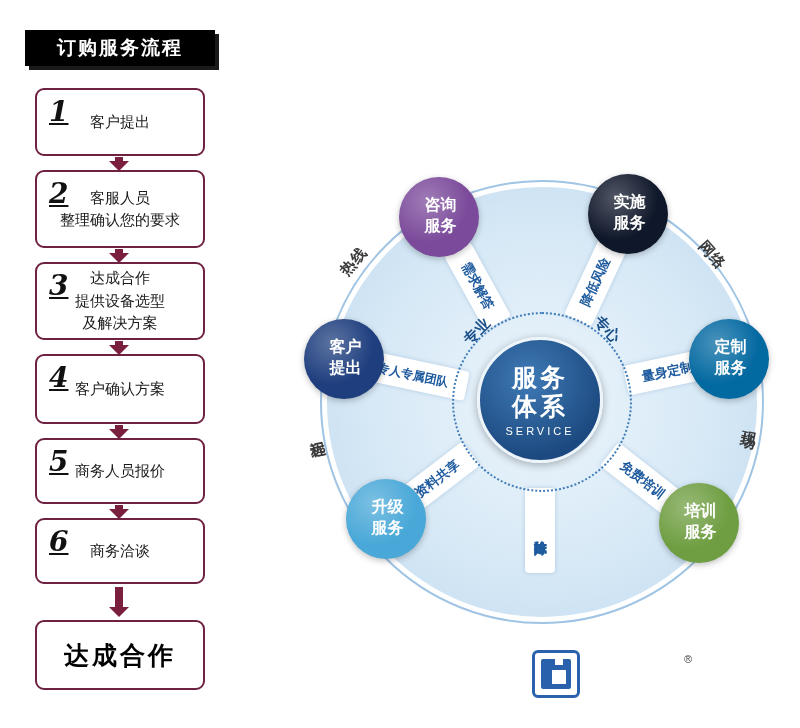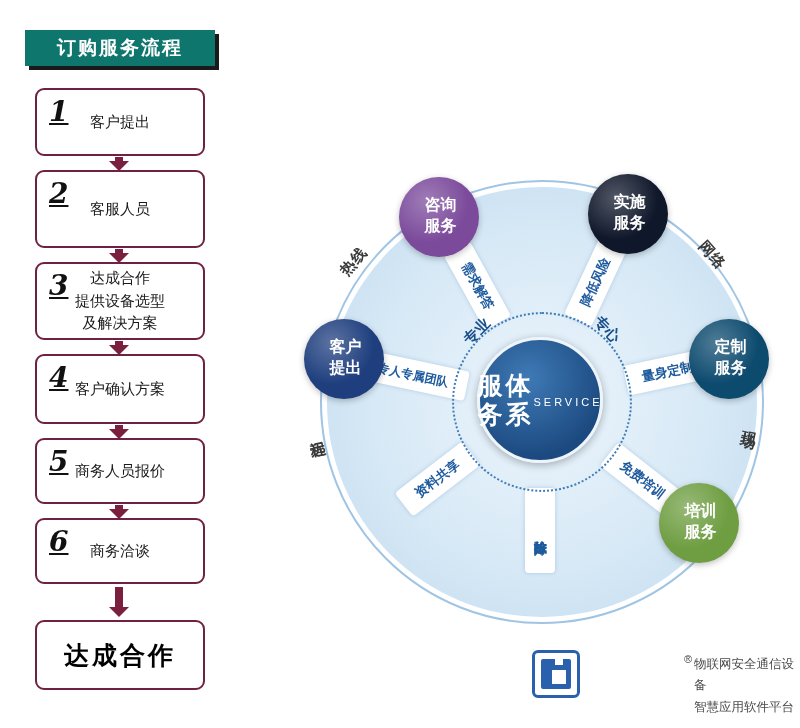--- a/index.html
+++ b/index.html
@@ -2,21 +2,21 @@
 <html><head>
 <meta charset="utf-8">
 <style>
   html,body{margin:0;padding:0;}
   body{width:800px;height:728px;position:relative;overflow:hidden;background:#ffffff;
        font-family:"Liberation Sans",sans-serif;}
   #canvas{position:absolute;inset:0;}
 
   
   .flow-title{position:absolute;left:25px;top:30px;width:190px;height:36px;
-    background:#0f766e;color:#fff;font-size:19px;font-weight:bold;letter-spacing:2px;
+    background:#000000;color:#fff;font-size:19px;font-weight:bold;letter-spacing:2px;
     display:flex;align-items:center;justify-content:center;
     box-shadow:4px 4px 0 #1a1a1a;}
   .step{position:absolute;left:35px;width:170px;background:#fff;border:2px solid #6e2140;
     border-radius:9px;box-sizing:border-box;display:flex;flex-direction:column;
     justify-content:center;align-items:center;text-align:center;
     font-size:15px;line-height:1.5;color:#1a1a1a;}
   .step .num{position:absolute;top:1px;left:12px;font-family:"DejaVu Serif",serif;
     font-style:italic;font-weight:bold;font-size:28px;text-decoration:underline;color:#111;}
   .s1{top:88px;height:68px;}
   .s2{top:170px;height:78px;}
@@ -48,21 +48,21 @@
     font-size:13px;white-space:nowrap;box-shadow:0 0 4px rgba(120,160,200,0.45);}
   .spoke-long{width:110px;font-size:12px;}
   .spoke-v{width:30px;height:85px;writing-mode:vertical-rl;text-orientation:upright;}
   .dotted-ring{position:absolute;left:452px;top:312px;width:176px;height:176px;
     border:2px dotted #3f7cb8;border-radius:50%;z-index:3;}
   .ring-word{position:absolute;z-index:3;color:#1b4f8a;font-size:15px;font-weight:bold;
     white-space:nowrap;}
   .hub{position:absolute;left:477px;top:337px;width:126px;height:126px;border-radius:50%;
     background:radial-gradient(circle at 40% 32%,#3f7ab6,#1c4a80 72%);
     border:3px solid #edf5fb;box-sizing:border-box;z-index:4;
-    display:flex;flex-direction:row;align-items:center;justify-content:center;
+    display:flex;flex-direction:column;align-items:center;justify-content:center;
     color:#fff;box-shadow:0 2px 8px rgba(0,0,0,0.3);}
   .hub .t{font-size:25px;font-weight:bold;letter-spacing:3px;line-height:1.15;}
   .hub .sub{font-size:11px;letter-spacing:3px;margin-top:4px;}
   .sat{position:absolute;width:80px;height:80px;border-radius:50%;z-index:5;
     display:flex;align-items:center;justify-content:center;color:#fff;font-weight:bold;
     font-size:16px;line-height:1.3;text-align:right;
     box-shadow:0 2px 6px rgba(0,0,0,0.25);font-family:Liberation Mono, monospace;}
   .sat::before{content:"";position:absolute;inset:0;border-radius:50%;
     background:radial-gradient(circle at 35% 30%,rgba(255,255,255,0.28),rgba(255,255,255,0) 55%);}
   .sat span{display:block;width:2.2em;position:relative;}
@@ -90,20 +90,21 @@
     <div>客户提出</div>
   </div>
   <div class="farrow a1">
       <div class="shaft"></div>
       <div class="head"></div>
     </div>
 
   <div class="step s2">
     <span class="num">2</span>
     <div>客服人员</div>
+    <div>整理确认您的要求</div>
   </div>
   <div class="farrow a2">
       <div class="shaft"></div>
       <div class="head"></div>
     </div>
 
   <div class="step s3">
     <span class="num">3</span>
     <div>达成合作</div>
     <div>提供设备选型</div>
@@ -181,34 +182,33 @@
     <div class="t">体系</div>
     <div class="sub">SERVICE</div>
   </div>
 
   <div class="sat" style="left: 399px; top: 177px; background-color: rgb(123, 74, 155);">
       <span>咨询服务</span>
     </div>
   <div class="sat" style="left: 588px; top: 174px; background-color: #0f172a;">
       <span>实施服务</span>
     </div>
-  <div class="sat" style="left: 689px; top: 319px; background-color: #0c4a6e;">
+  <div class="sat" style="left: 689px; top: 319px; background-color: #0369a1;">
       <span>定制服务</span>
     </div>
   <div class="sat" style="left: 659px; top: 483px; background-color: rgb(111, 158, 66);">
       <span>培训服务</span>
+    </div>
+  <div class="sat" style="left: 346px; top: 479px; background-color: rgb(73, 168, 216);">
+      <span>升级服务</span>
     </div>
   <div class="sat" style="left: 304px; top: 319px; background-color: rgb(30, 62, 126);">
       <span>客户提出</span>
     </div>
 
   <div class="logo-icon">
     <div class="in1"></div>
       <div class="in2"></div>
       <div class="notch"></div>
   </div>
   <div class="reg">®</div>
-  <div class="taglines">
-    <div>物联网安全通信设备</div>
-    <div>智慧应用软件平台</div>
-  </div>
 
 </div>
 
 </body></html>

